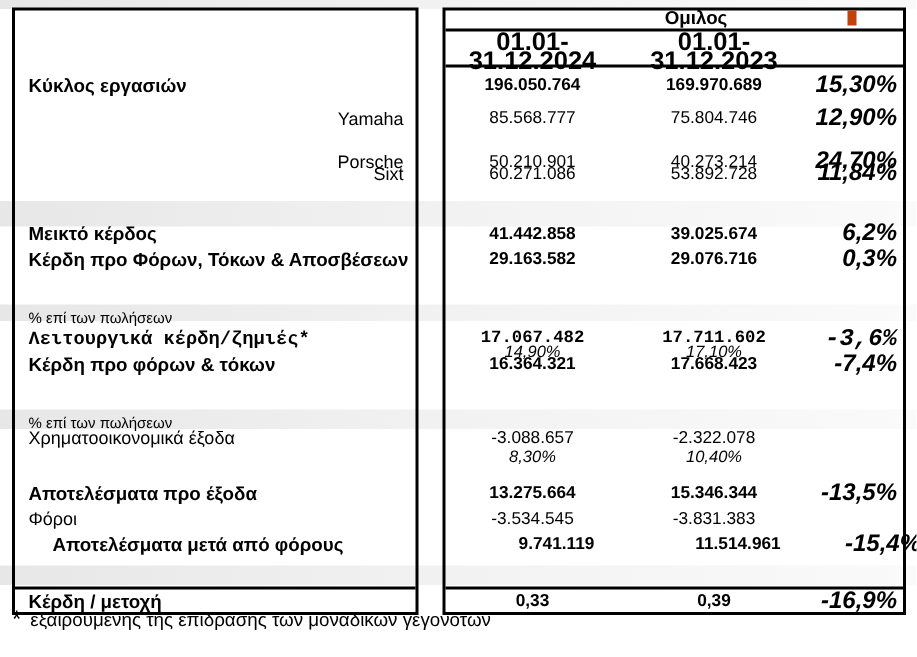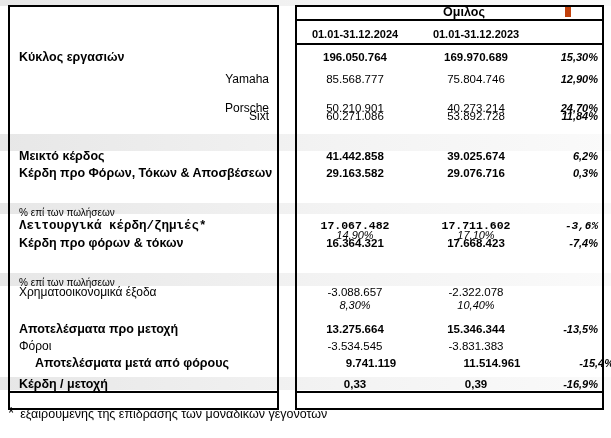--- a/index.html
+++ b/index.html
@@ -26,37 +26,37 @@
   #grp-cell{position:absolute;left:297px;top:7px;width:202px;height:10px;
     border-right:6px solid #c2410c;text-align:center;padding-left:66px;
     font-weight:bold;font-size:12.5px;line-height:11px;box-sizing:content-box;}
   #hline-grp{left:297px;top:19px;width:305px;}
   #hline-dates{left:297px;top:43px;width:305px;}
   #hline-eps-l{left:10px;top:391px;width:267px;}
   #hline-eps-r{left:297px;top:391px;width:305px;}
 
   #dates-row{position:absolute;left:297px;top:21px;width:305px;height:20px;
     display:grid;grid-template-columns:116px 126px 1fr;align-items:end;}
-  #dates-row .dh{text-align:center;font-weight:bold;font-size:11px;line-height:13px;}
+  #dates-row .dh{text-align:center;font-weight:bold;font-size:17px;line-height:13px;}
 
   
   .row{position:absolute;left:10px;width:594px;height:16px;
     display:grid;grid-template-columns:271px 16px 116px 126px 1fr;
     align-items:center;font-size:11.5px;line-height:16px;}
   .row .lbl{padding-left:9px;font-weight:bold;font-size:12.5px;white-space:nowrap;}
   .row .v{text-align:center;font-weight:bold;}
-  .row .pct{text-align:right;padding-right:6px;font-weight:bold;font-style:italic;font-size:11px;}
+  .row .pct{text-align:right;padding-right:6px;font-weight:bold;font-style:italic;font-size:16px;}
   .row.sub .lbl{font-weight:normal;text-align:right;padding-right:12px;font-size:12px;}
   .row.sub .v{font-weight:normal;}
   .row.normal .lbl{font-weight:normal;font-size:12px;}
   .row.normal .v{font-weight:normal;}
   .row.pctnote .lbl{font-weight:normal;font-size:10px;}
   .row.pctnote .v{font-weight:normal;font-style:italic;font-size:11px;margin-top:44px;}
 
-  #eps-row{top:376px;height:15px;}
+  #eps-row{top:393px;height:15px;}
 
   #footnote{position:absolute;left:8px;top:405px;font-size:12.5px;white-space:nowrap;}
   #footnote .star{font-size:16px;vertical-align:-1px;margin-right:6px;}
 </style>
 </head>
 <body>
 
 <div class="band" id="band1"></div>
 <div class="band" id="band2"></div>
 <div class="band" id="band3"></div>
@@ -151,21 +151,21 @@
       <div class="pct"></div>
     </div>
     <div class="row normal" style="top: 284px;">
       <div class="lbl">Χρηματοοικονομικά έξοδα</div>
       <div></div>
       <div class="v">-3.088.657</div>
       <div class="v">-2.322.078</div>
       <div class="pct"></div>
     </div>
     <div class="row " style="top: 321px;">
-      <div class="lbl">Αποτελέσματα προ μετοχή</div>
+      <div class="lbl">Αποτελέσματα προ έξοδα</div>
       <div></div>
       <div class="v">13.275.664</div>
       <div class="v">15.346.344</div>
       <div class="pct">-13,5%</div>
     </div>
     <div class="row normal" style="top: 338px;">
       <div class="lbl">Φόροι</div>
       <div></div>
       <div class="v">-3.534.545</div>
       <div class="v">-3.831.383</div>

